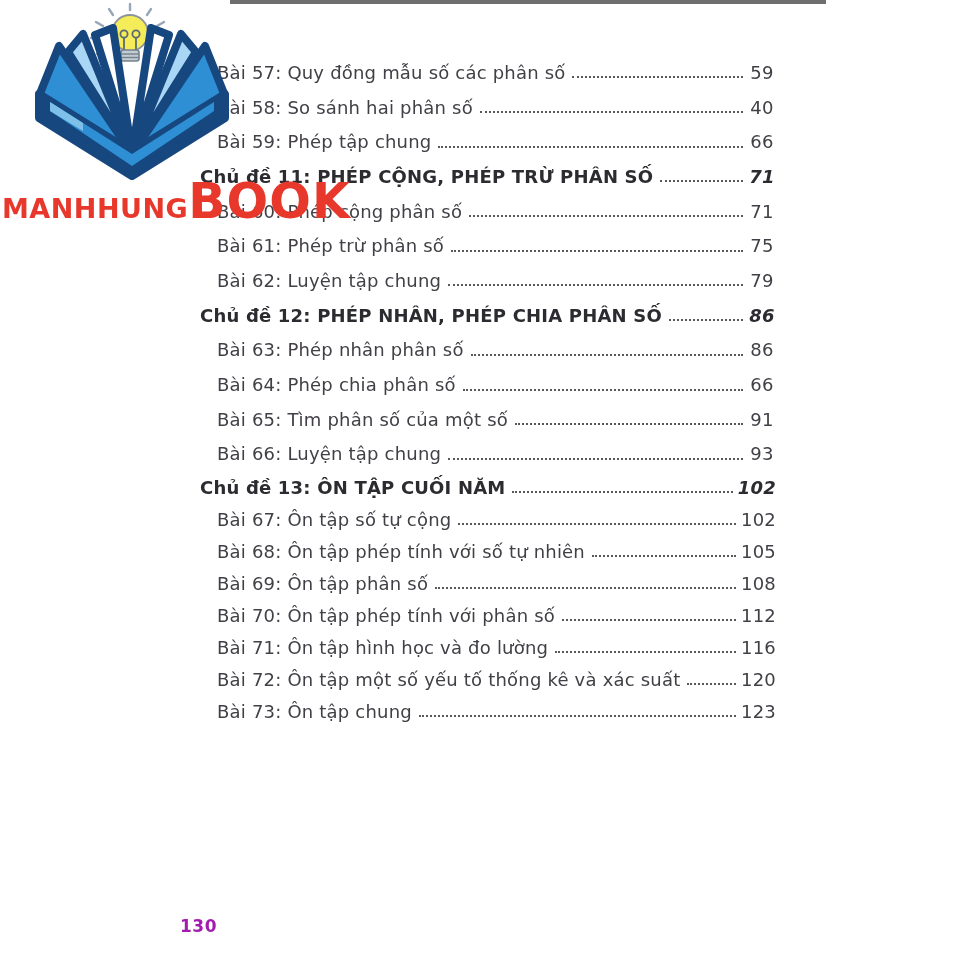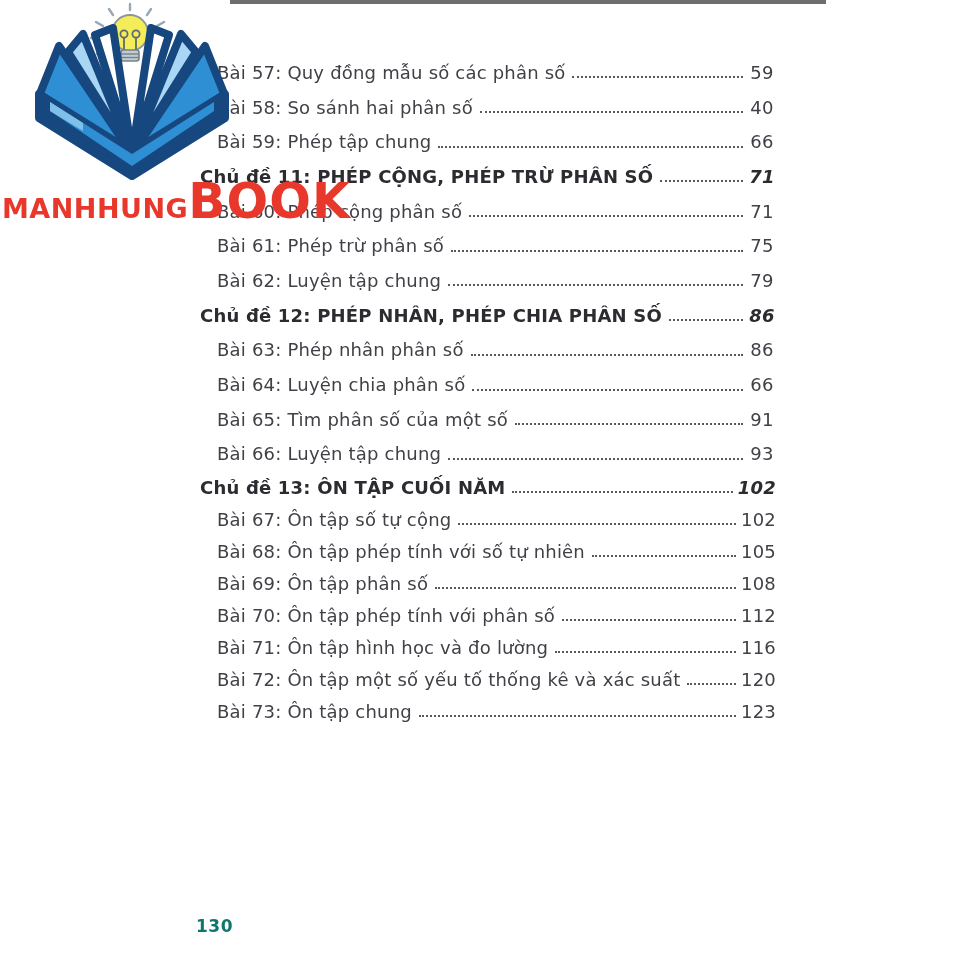--- a/index.html
+++ b/index.html
@@ -25,21 +25,21 @@
   
   .logo-icon { position:absolute; left:25px; top:2px; width:215px; height:182px; z-index:3; }
   .logo-text {
     position:absolute; left:2px; top:173px; z-index:4;
     display:flex; align-items:baseline; color:#e8382c; font-weight:bold; white-space:nowrap;
   }
   .brand1 { font-size:27px; letter-spacing:0.5px;text-align:right; }
   .brand2 { font-size:49px; letter-spacing:1px; }
 
   
-  .page-number { position:absolute; left:196px; top:916px; font-size:17px; font-weight:bold; color:#0f766e; letter-spacing:0.5px; }
+  .page-number { position:absolute; left:180px; top:916px; font-size:17px; font-weight:bold; color:#a21caf; letter-spacing:0.5px; }
 </style>
 </head>
 <body>
 
 <div class="top-edge"></div>
 
 <div class="toc">
   <div class="row item">
       <span class="label">Bài 57: Quy đồng mẫu số các phân số</span>
       <span class="leader"></span>
@@ -79,21 +79,21 @@
       <span class="label">Chủ đề 12: PHÉP NHÂN, PHÉP CHIA PHÂN SỐ</span>
       <span class="leader"></span>
       <span class="page">86</span>
     </div>
   <div class="row item">
       <span class="label">Bài 63: Phép nhân phân số</span>
       <span class="leader"></span>
       <span class="page">86</span>
     </div>
   <div class="row item">
-      <span class="label">Bài 64: Luyện chia phân số</span>
+      <span class="label">Bài 64: Phép chia phân số</span>
       <span class="leader"></span>
       <span class="page">66</span>
     </div>
   <div class="row item">
       <span class="label">Bài 65: Tìm phân số của một số</span>
       <span class="leader"></span>
       <span class="page">91</span>
     </div>
   <div class="row item">
       <span class="label">Bài 66: Luyện tập chung</span>

